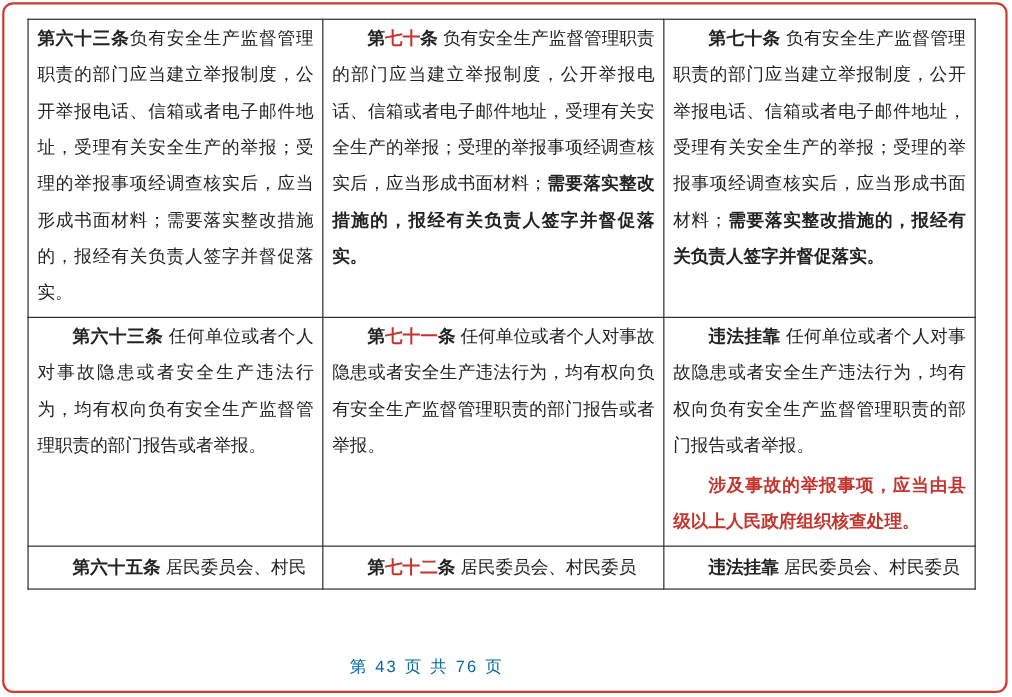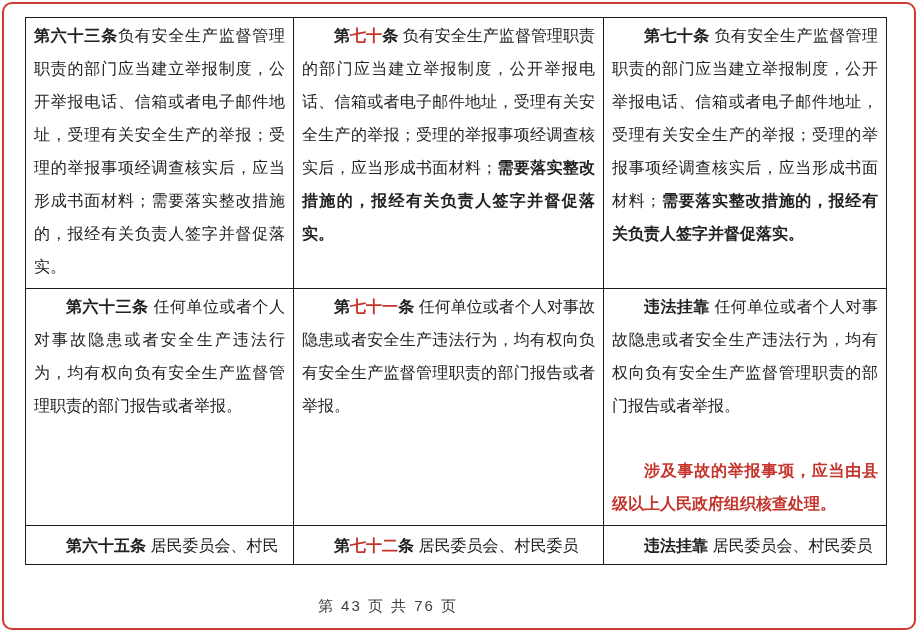--- a/index.html
+++ b/index.html
@@ -35,26 +35,26 @@
     color:var(--text);
   }
   col.c1{width:268px;}
   col.c2{width:310px;}
   col.c3{width:283px;}
   tr.r1 td{height:73px;}
   tr.r4 td{height:39px;padding-top:0;padding-bottom:0;}
   .clip{height:37px;overflow:hidden;line-height:30px;padding-top:5px;}
   p{margin:0;text-indent:2em;}
   p.noindent{text-indent:0;}
-  p.gap-top{margin-top:32px;}
+  p.gap-top{margin-top:3px;}
   .b{font-weight:bold;margin-top:22px;}
   .rb{font-weight:bold;color:var(--red);}
   .footer{
     position:absolute;left:0;top:597px;width:776px;
-    text-align:center;font-size:15px;color:#404040;
+    text-align:center;font-size:15px;color:#0369a1;
     letter-spacing:2px;
   }
 </style>
 </head>
 <body>
 
 <div class="page-frame"></div>
 
 <table class="law-table">
   <colgroup>

